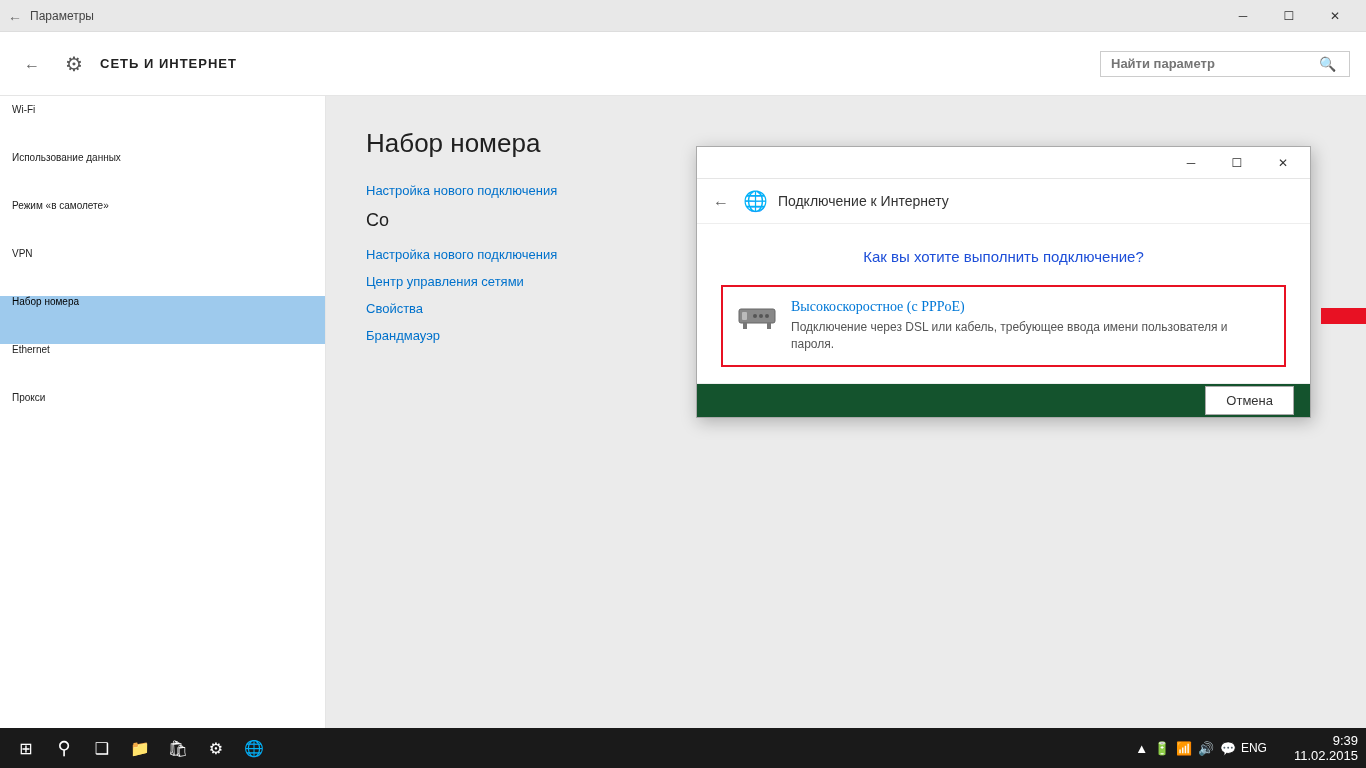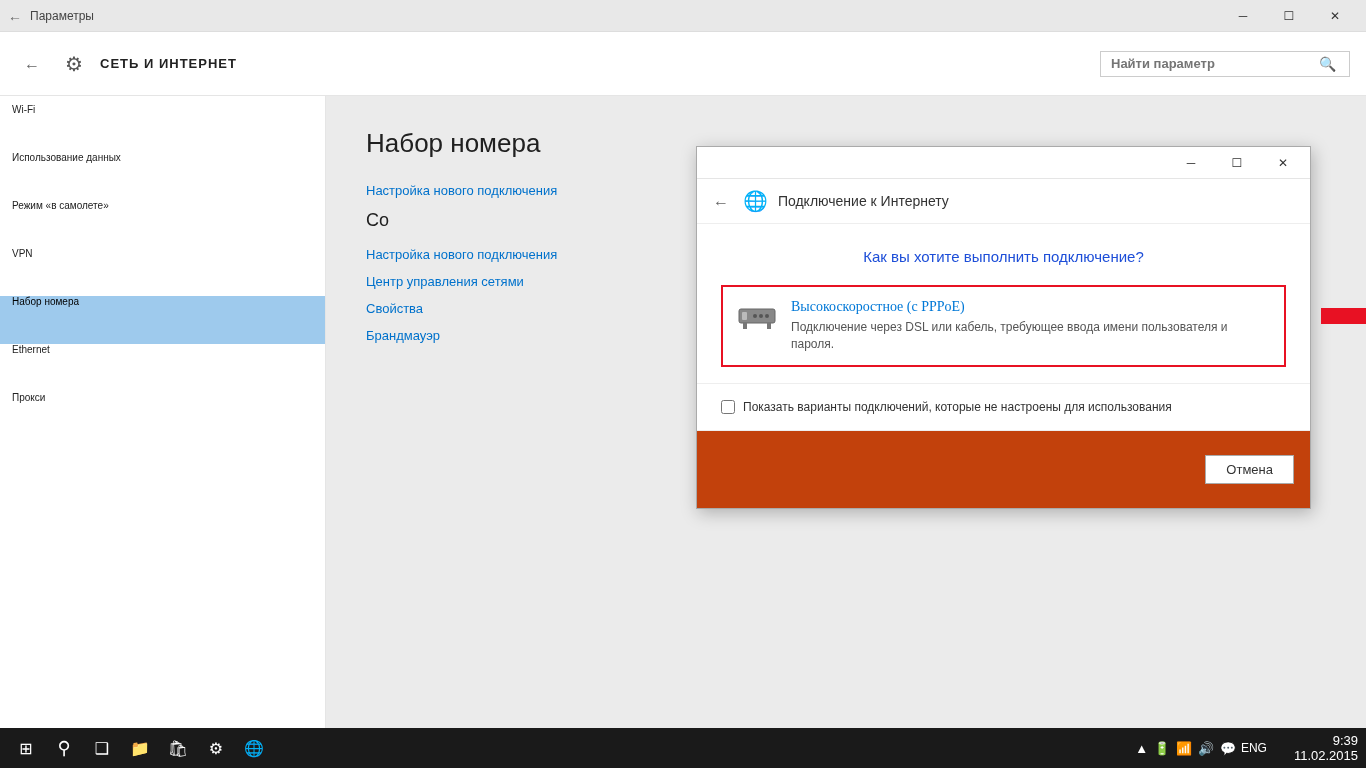--- a/index.html
+++ b/index.html
@@ -280,23 +280,23 @@
       color: #333;
     }
     .dialog-footer-checkbox input[type=checkbox] {
       width: 14px;
       height: 14px;
     }
 
     .dialog-action-bar {
       display: flex;
       justify-content: flex-end;
-      padding: 24px 16px;
+      padding: 2px 16px;
       border-top: 1px solid #eee;
-      background: #c2410c;
+      background: #14532d;
     }
     .cancel-btn {
       padding: 6px 20px;
       font-size: 13px;
       background: #fff;
       border: 1px solid #aaa;
       cursor: pointer;
       color: #333;
     }
 
@@ -461,24 +461,20 @@
                     <rect x="30" y="22" width="4" height="6" fill="#777"></rect>
                   </svg>
                 </div>
                 <div class="conn-option-text">
                   <div class="conn-option-title">Высокоскоростное (с PPPoE)</div>
                   <div class="conn-option-desc">Подключение через DSL или кабель, требующее ввода имени пользователя и пароля.</div>
                 </div>
               </div>
             </div>
 
-            <div class="dialog-footer-checkbox">
-              <input type="checkbox" style="">
-              <span>Показать варианты подключений, которые не настроены для использования</span>
-            </div>
 
             <div class="dialog-action-bar">
               <button class="cancel-btn">Отмена</button>
             </div>
           </div>
 
           <div style="position:absolute;top:148px;left:625px;width:130px;display:flex;align-items:center;">
             <svg width="130" height="44" viewBox="0 0 130 44" xmlns="http://www.w3.org/2000/svg">
 
               <polygon points="0,14 90,14 90,4 130,22 90,40 90,30 0,30" fill="#e81123" stroke="none"></polygon>

